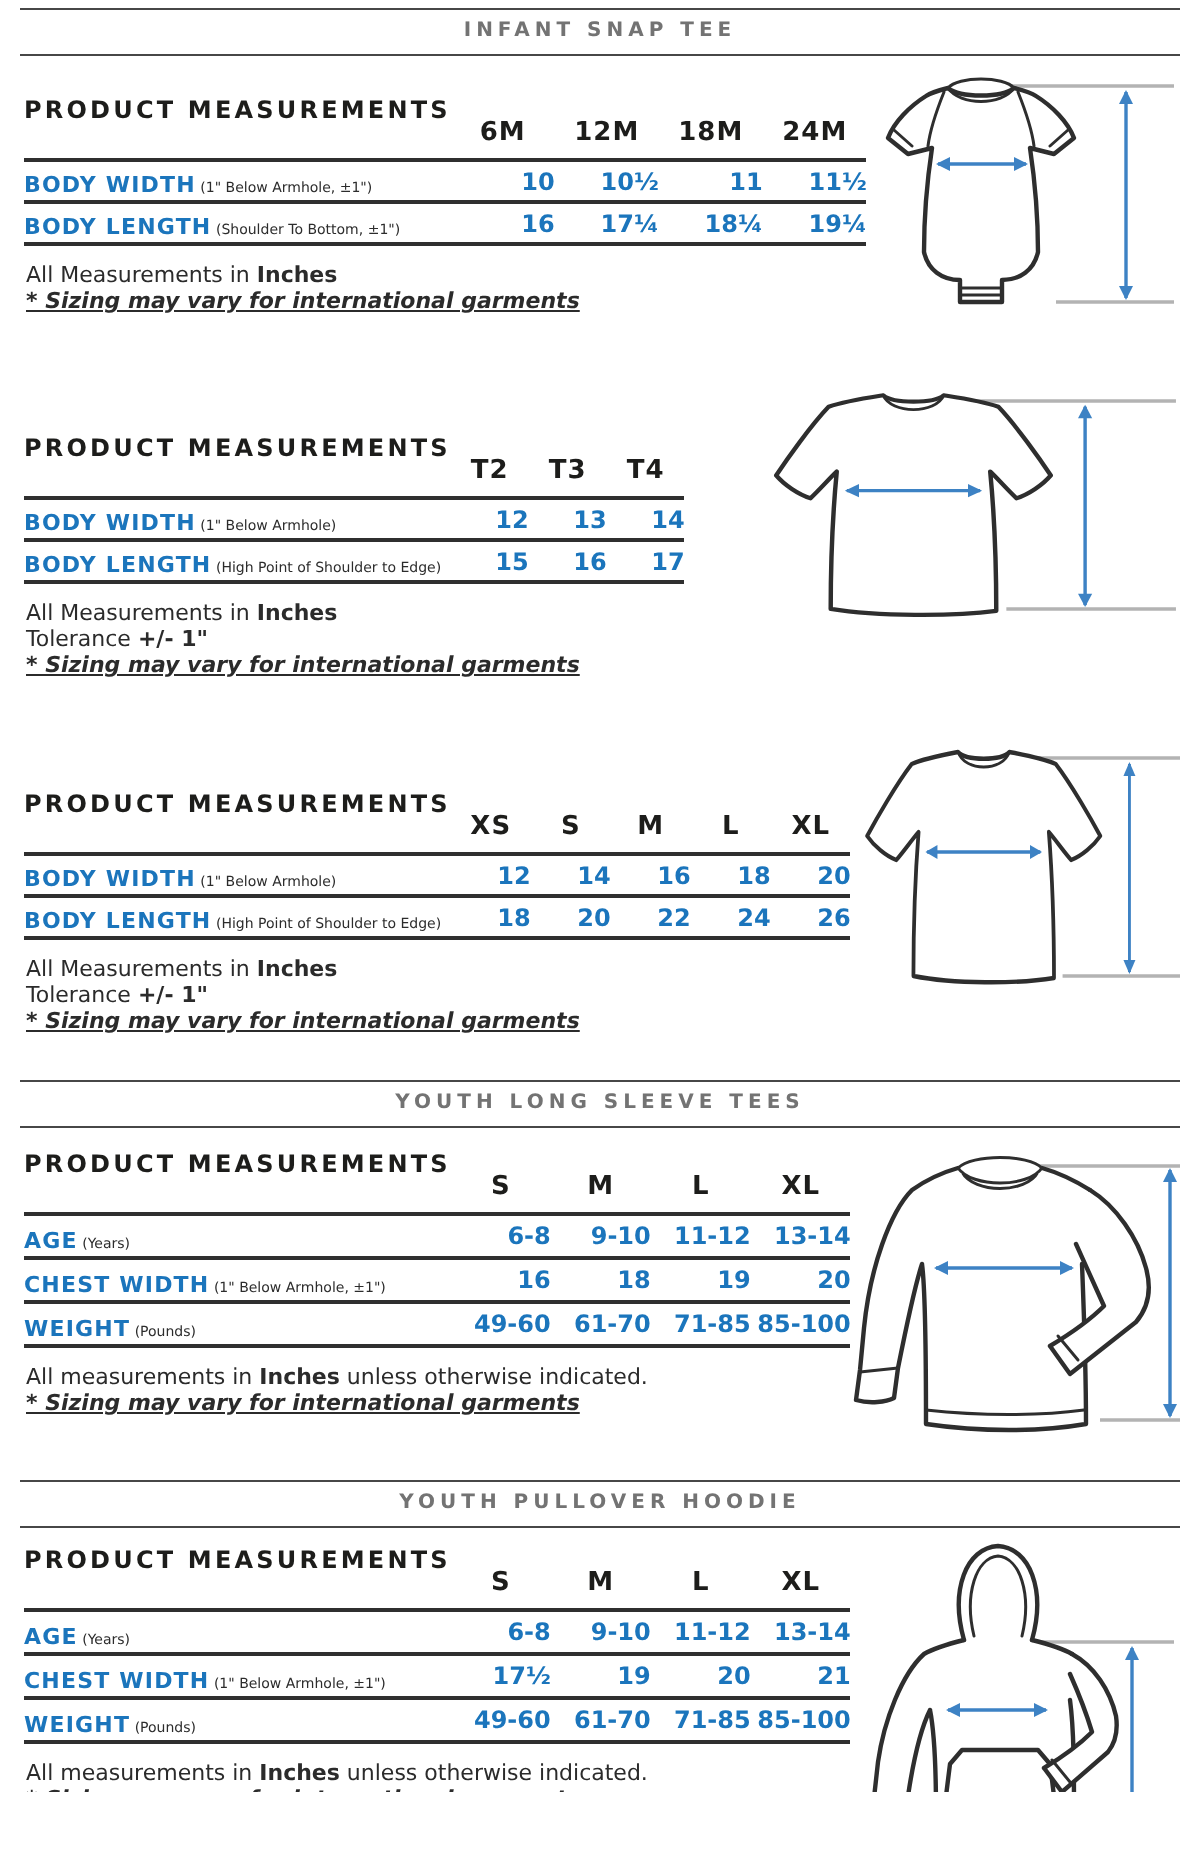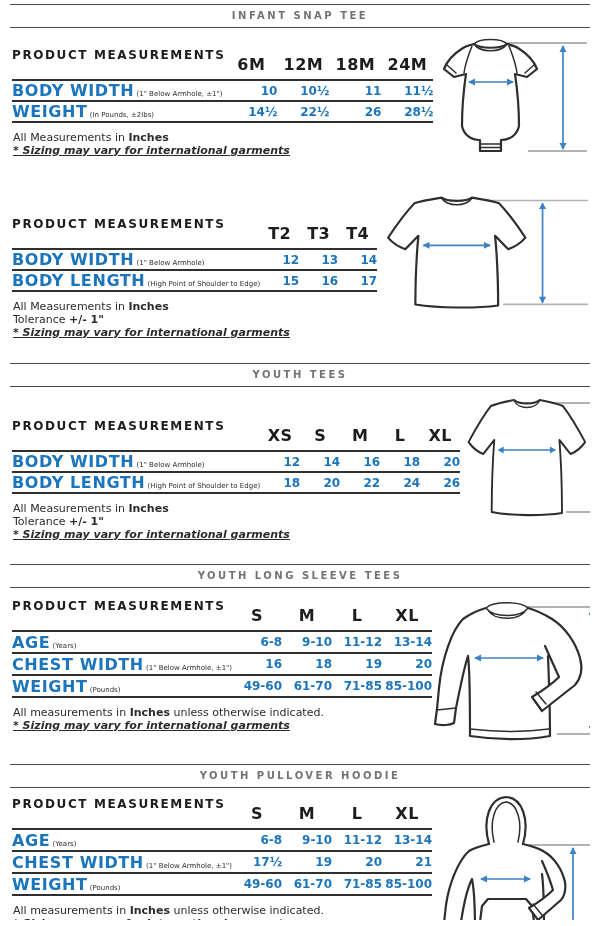--- a/index.html
+++ b/index.html
@@ -8,21 +8,21 @@
     width:600px; height:926px; overflow:hidden;
     font-family:"DejaVu Sans","Liberation Sans",sans-serif;
     color:#231f20;
   }
   .page { padding:0 10px; }
   main { display:block; margin-top:4px; }
   section { position:relative; overflow:hidden; }
   main > section:nth-of-type(1){ height:179px; }
   main > section:nth-of-type(2){ height:180px; }
   main > section:nth-of-type(3){ height:177px; }
-  main > section:nth-of-type(4){ height:200px;margin-top:24px; }
+  main > section:nth-of-type(4){ height:200px; }
   main > section:nth-of-type(5){ height:156px; }
 
   .title-bar {
     border-top:1.5px solid #474747; border-bottom:1.5px solid #474747;
     text-align:center; padding:5px 0 6px;
   }
   .title-bar h2 { font-size:10px; font-weight:bold; letter-spacing:2.5px; color:#737373; }
 
   .content { display:flex; align-items:flex-start; }
   .left-col { flex:0 0 auto; }
@@ -40,28 +40,28 @@
   main > section:nth-of-type(4) table{ margin-top:11px; }
   main > section:nth-of-type(5) table{ margin-top:9px; }
 
   th, td { border-bottom:2px solid #2f2f2f; white-space:nowrap; }
   th.phead {
     width:212px; text-align:left; vertical-align:bottom;
     font-size:12px; font-weight:bold; letter-spacing:1.6px;
     height:24px; padding-bottom:17px; color:#1d1d1b;
   }
   th.size-h {
-    text-align:center; vertical-align:bottom; font-size:16px; font-weight:bold;
+    text-align:center; vertical-align:bottom; font-size:13px; font-weight:bold;
     letter-spacing:.5px; padding-bottom:5px; color:#1d1d1b;
   }
   td.label-cell { text-align:left; vertical-align:middle; height:21px; }
   main > section:nth-of-type(1) tbody td{ height:19px; }
   main > section:nth-of-type(4) tbody td,
   main > section:nth-of-type(5) tbody td{ height:22px; }
-  .mlabel { color:#1b75bc; font-weight:bold; font-size:16px; letter-spacing:.6px; }
+  .mlabel { color:#1b75bc; font-weight:bold; font-size:11px; letter-spacing:.6px; }
   .mnote  { color:#2c2c2c; font-size:7px; letter-spacing:0; }
   td.val  { color:#1b75bc; font-weight:bold; font-size:12px; text-align:right; vertical-align:middle; }
   main > section:nth-of-type(1) td.val, main > section:nth-of-type(1) th.size-h{ width:52px; }
   main > section:nth-of-type(2) td.val, main > section:nth-of-type(2) th.size-h{ width:39px; }
   main > section:nth-of-type(3) td.val, main > section:nth-of-type(3) th.size-h{ width:40px; }
   main > section:nth-of-type(4) td.val, main > section:nth-of-type(4) th.size-h,
   main > section:nth-of-type(5) td.val, main > section:nth-of-type(5) th.size-h{ width:50px; }
 
   .footnotes { margin:8px 0 0 3px; }
   .fn { font-size:11px; line-height:13px; color:#2b2b2b; }
@@ -100,25 +100,25 @@
           </thead>
           <tbody>
                 <tr>
                   <td class="label-cell"><span class="mlabel">BODY WIDTH</span><span class="mnote"> (1" Below Armhole, ±1")</span></td>
                   <td class="val">10</td>
                   <td class="val">10½</td>
                   <td class="val">11</td>
                   <td class="val">11½</td>
                 </tr>
                 <tr>
-                  <td class="label-cell"><span class="mlabel">WEIGHT</span><span class="mnote"> (In Pounds, ±2lbs)</span></td>
-                  <td class="val">14½</td>
-                  <td class="val">22½</td>
-                  <td class="val">26</td>
-                  <td class="val">28½</td>
+                  <td class="label-cell"><span class="mlabel">BODY LENGTH</span><span class="mnote"> (Shoulder To Bottom, ±1")</span></td>
+                  <td class="val">16</td>
+                  <td class="val">17¼</td>
+                  <td class="val">18¼</td>
+                  <td class="val">19¼</td>
                 </tr>
               </tbody>
         </table>
         <div class="footnotes">
               <p class="fn"><span>All Measurements in </span><span class="fn-b">Inches</span></p>
               <p class="fn"><span class="fn-i">* Sizing may vary for international garments</span></p>
             </div>
       </div>
       <div class="illus">
   <svg width="155" height="130" viewBox="0 0 155 130">
@@ -192,23 +192,20 @@
       <line class="a-line" x1="163" y1="14" x2="163" y2="118"></line>
       <polygon class="a-head" points="163,13 159.5,20 166.5,20"></polygon>
       <polygon class="a-head" points="163,119 159.5,112 166.5,112"></polygon>
     </g>
   </svg>
 </div>
     </div>
   </section>
 
   <section>
-    <header class="title-bar">
-      <h2>YOUTH TEES</h2>
-    </header>
     <div class="content">
       <div class="left-col">
         <table>
           <thead>
             <tr>
               <th class="phead">PRODUCT MEASUREMENTS</th>
             <th class="size-h">XS</th>
                   <th class="size-h">S</th>
                   <th class="size-h">M</th>
                   <th class="size-h">L</th>

